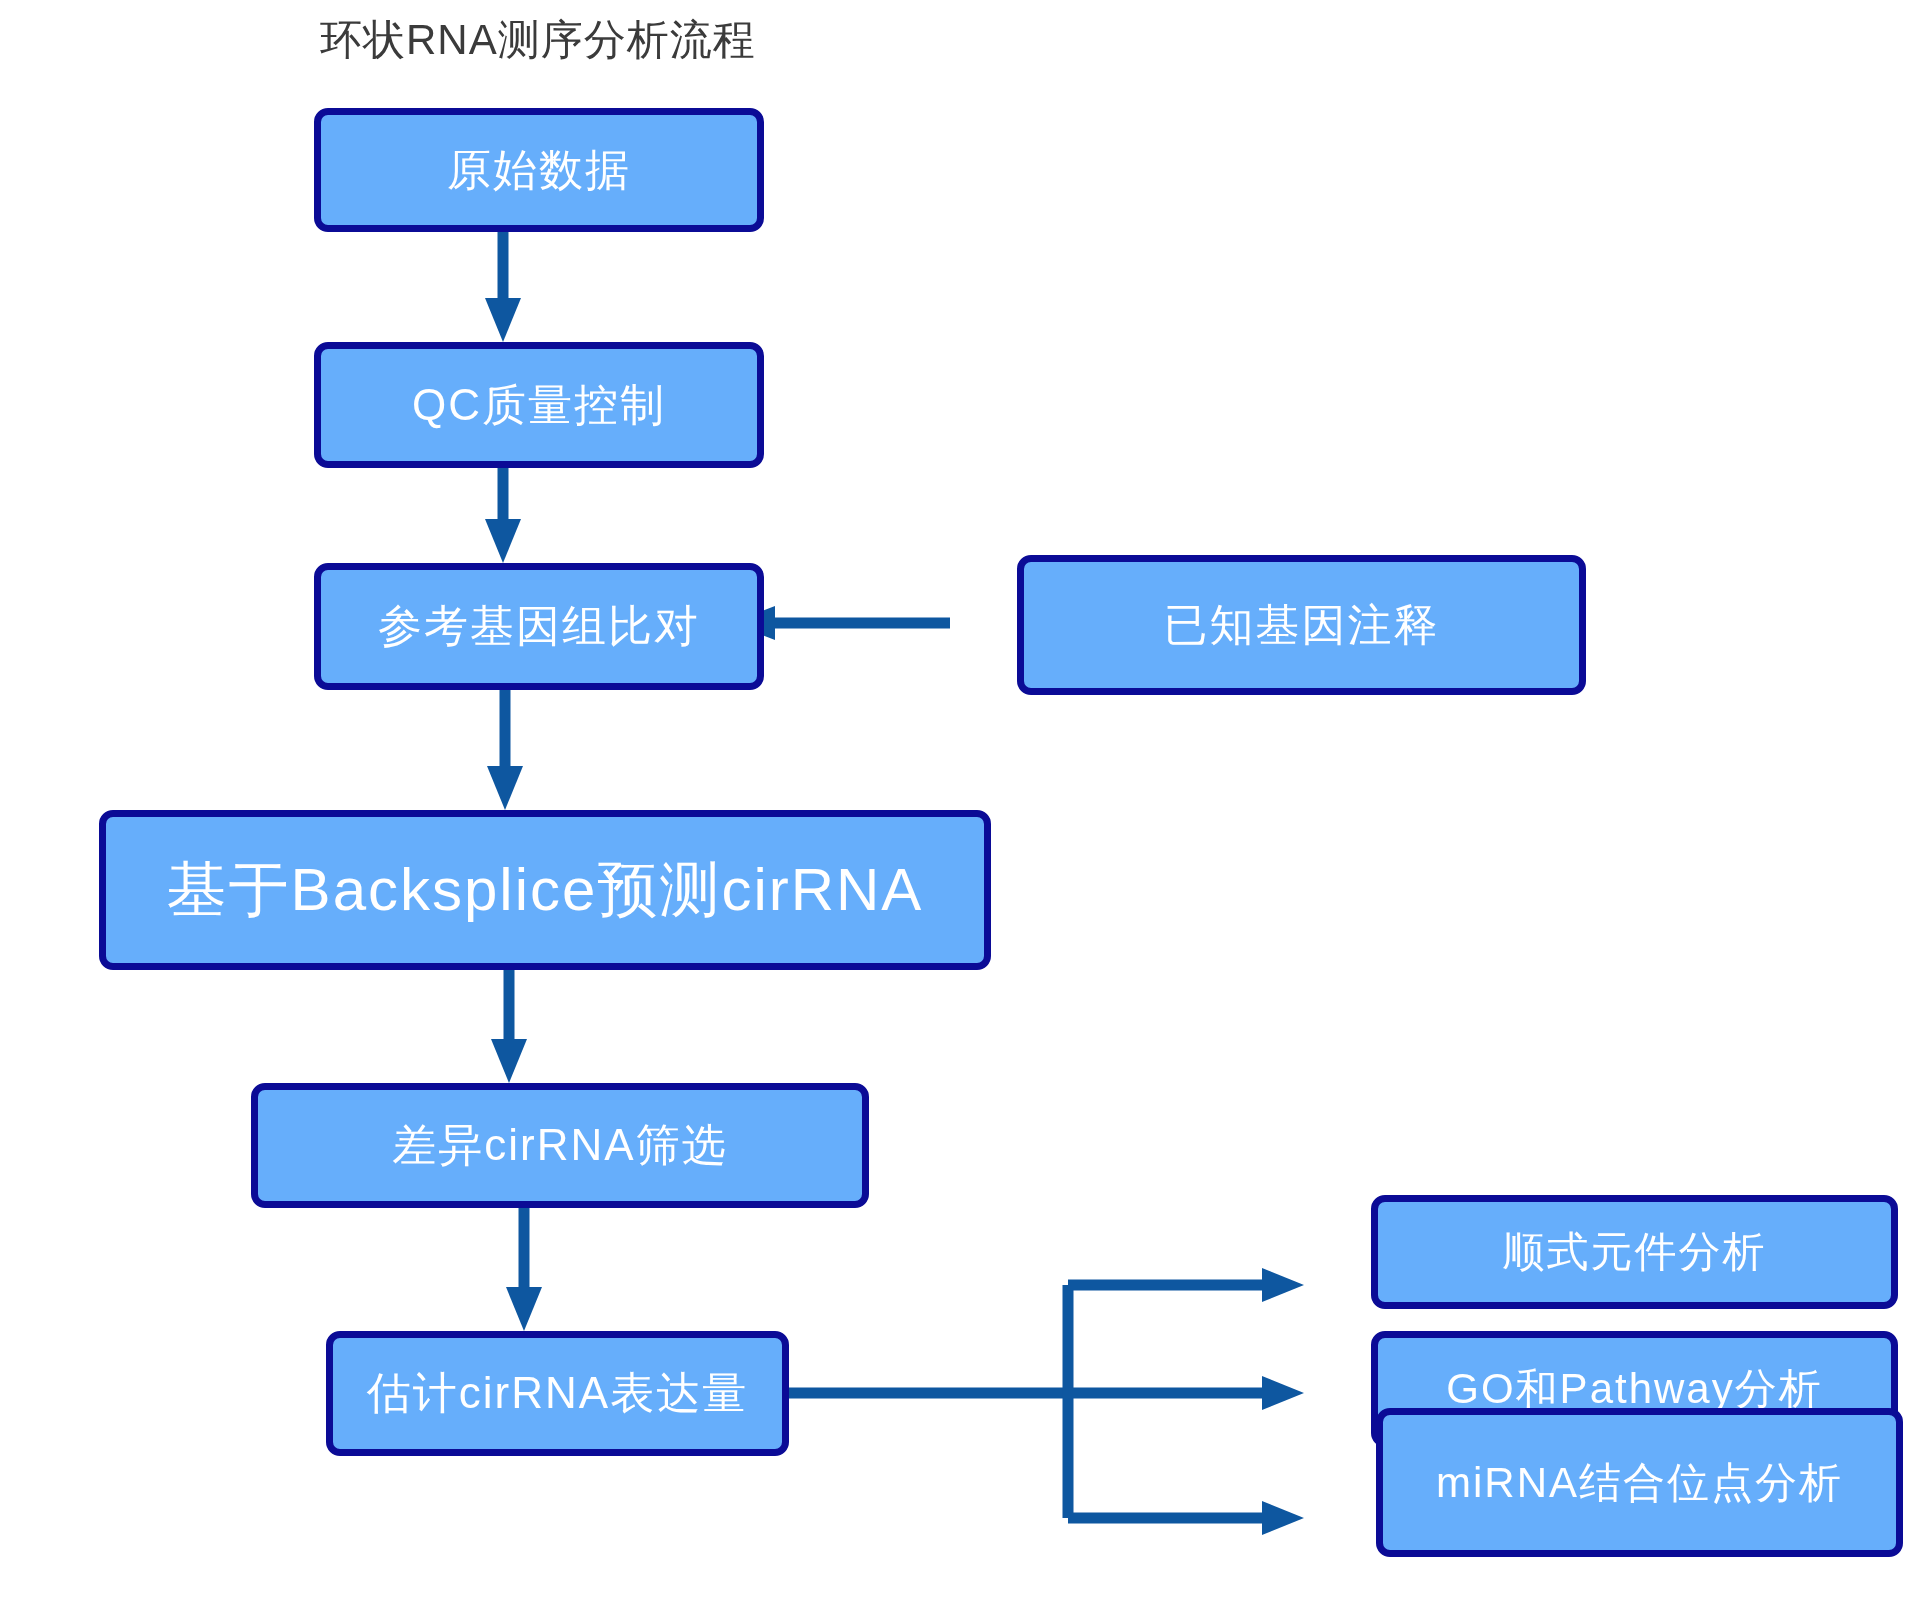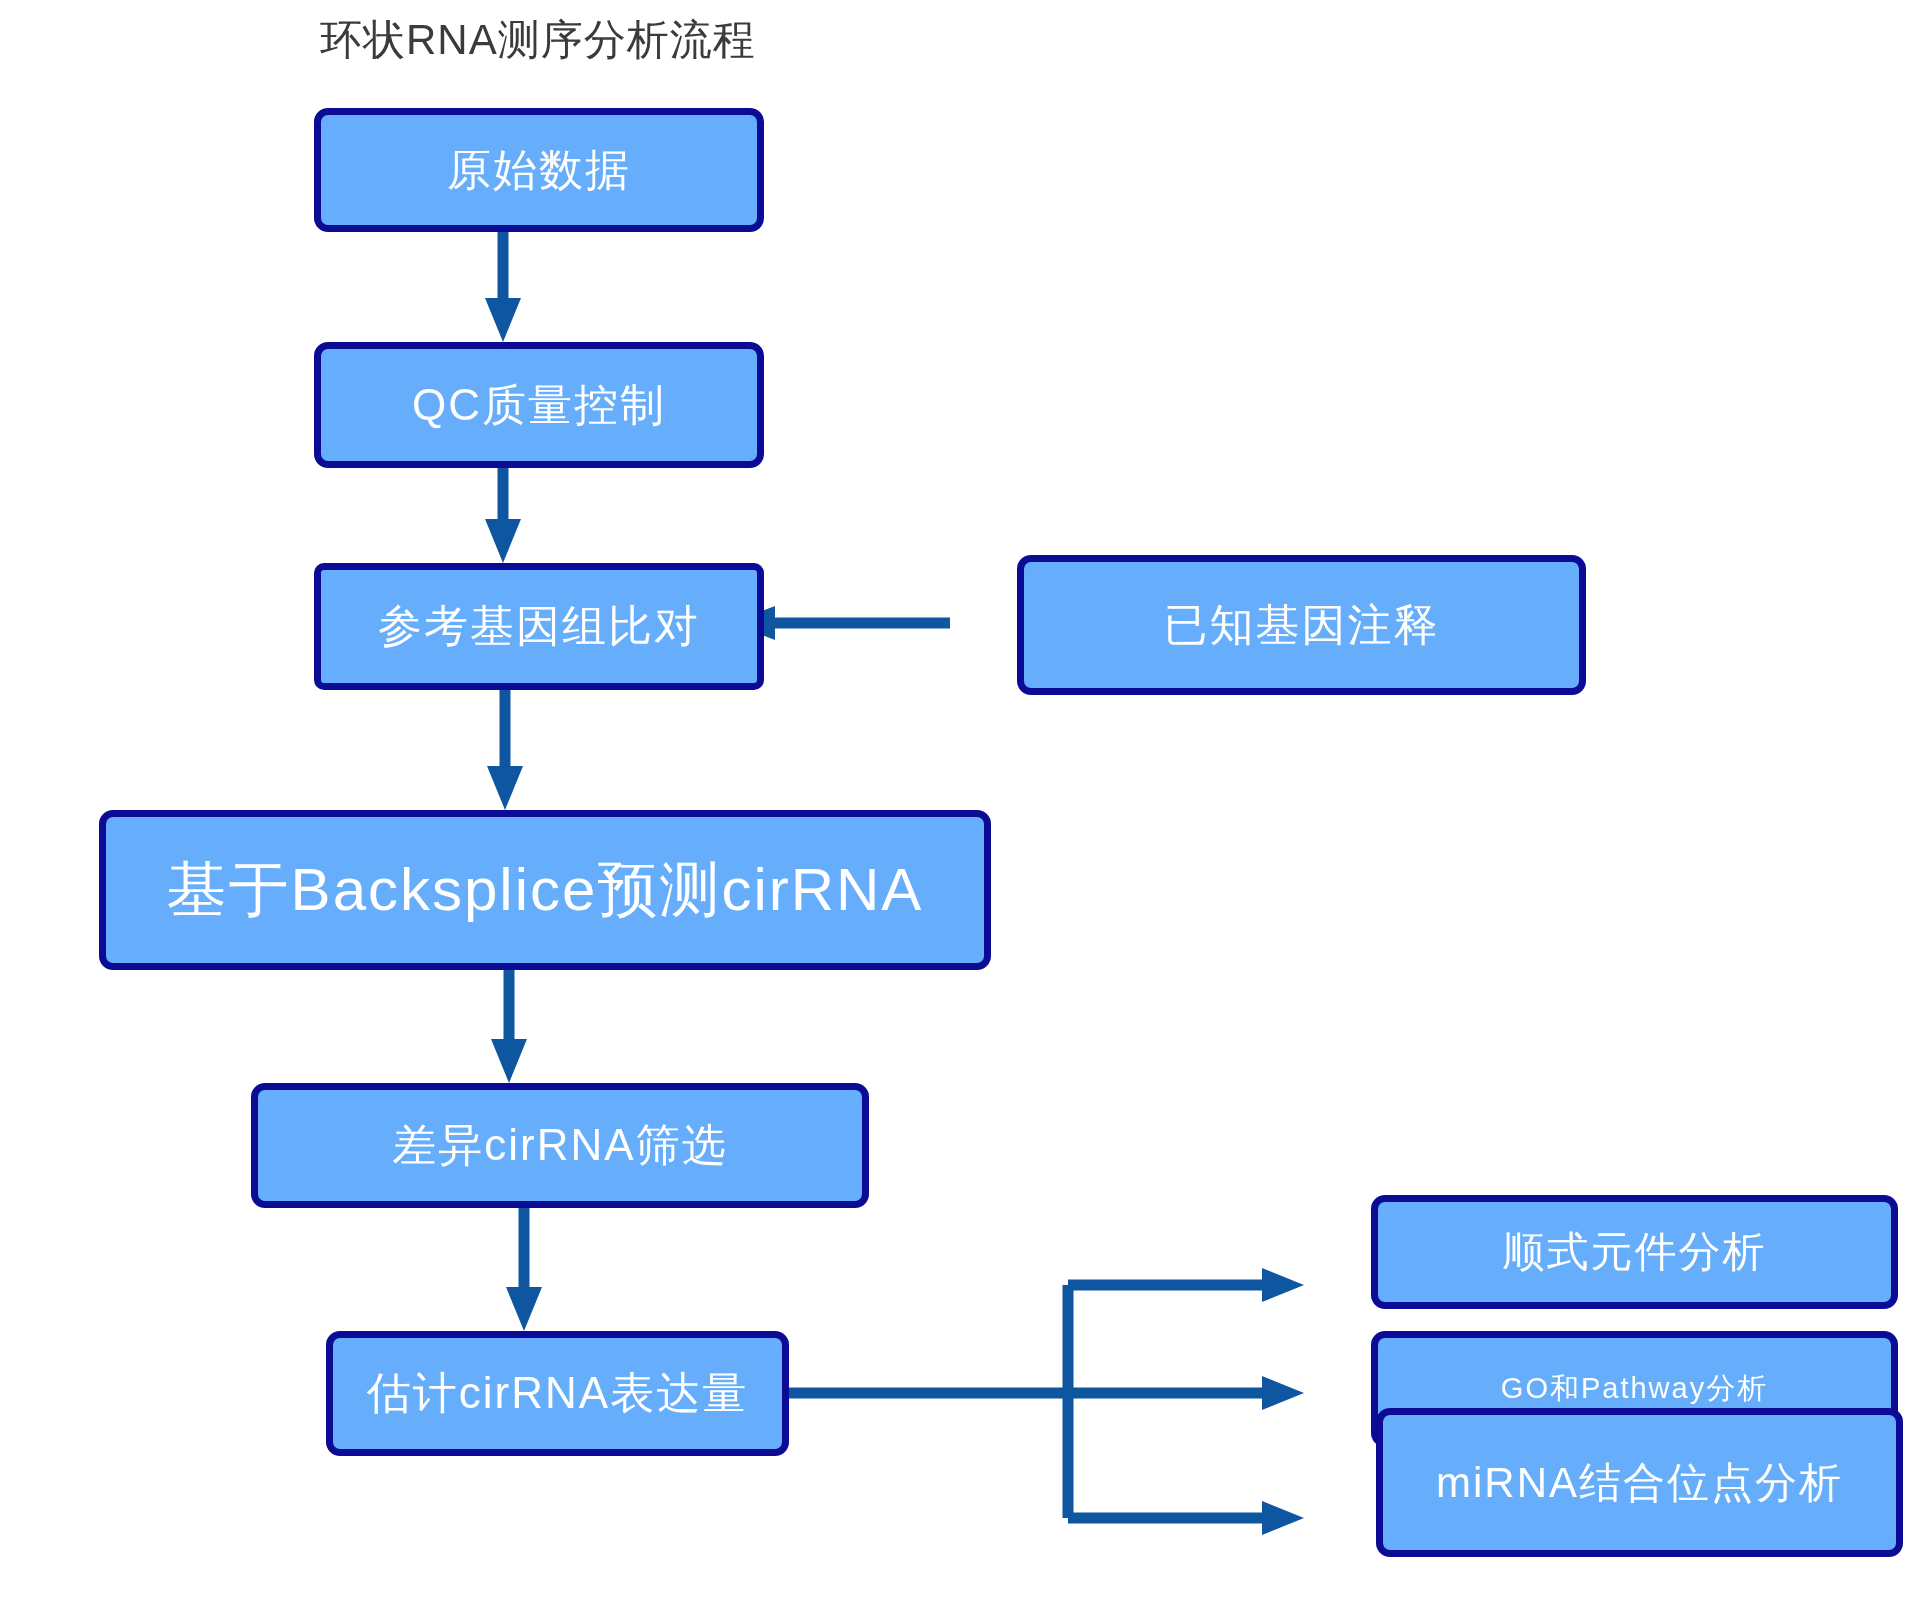--- a/index.html
+++ b/index.html
@@ -52,27 +52,27 @@
     justify-content: center;
     text-align: center;
     font-size: 44px;
     letter-spacing: 2px;
     white-space: nowrap;
     margin-left: 36px;
   }
   
   .n-raw        { left:  278px; top:  108px; width: 450px; height: 124px; }
   .n-qc         { left:  278px; top:  342px; width: 450px; height: 126px; }
-  .n-align      { left:  278px; top:  563px; width: 450px; height: 127px; border-radius: 10px; }
+  .n-align      { left:  278px; top:  563px; width: 450px; height: 127px; }
   .n-annot      { left:  981px; top:  555px; width: 569px; height: 140px; }
   .n-backsplice { left:   63px; top:  810px; width: 892px; height: 160px; font-size: 60px; }
   .n-expr       { left:  215px; top: 1083px; width: 618px; height: 125px; }
   .n-diff       { left:  290px; top: 1331px; width: 463px; height: 125px; }
   .n-cis        { left: 1335px; top: 1195px; width: 527px; height: 114px; font-size: 42px; }
-  .n-go         { left: 1335px; top: 1331px; width: 527px; height: 116px; font-size: 29px; }
+  .n-go         { left: 1335px; top: 1331px; width: 527px; height: 116px; font-size: 42px; }
   .n-mirna      { left: 1340px; top: 1408px; width: 527px; height: 149px; font-size: 42px; }
 </style>
 </head>
 <body>
 
 <div class="canvas">
 
   <svg class="connector-layer" viewBox="0 0 1920 1603" xmlns="http://www.w3.org/2000/svg">
 
     <g>

